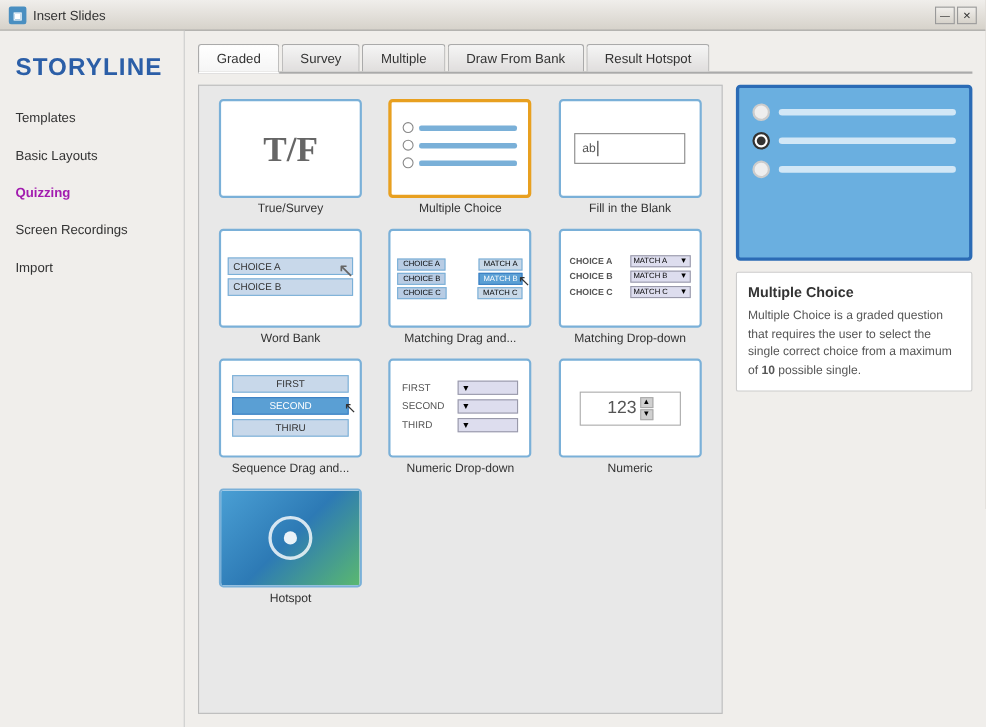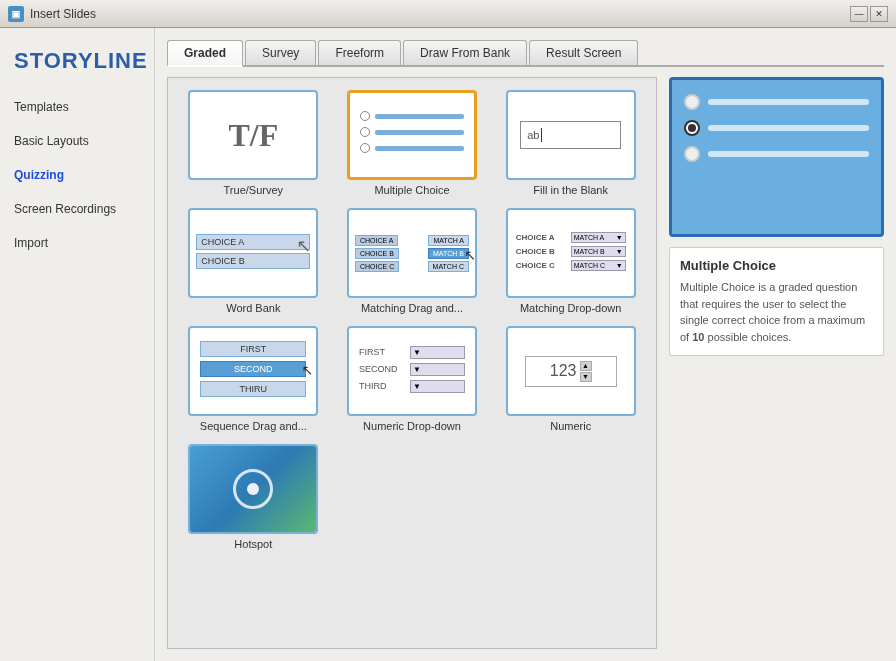--- a/index.html
+++ b/index.html
@@ -62,42 +62,42 @@
 
     
     .dialog {
       display: flex;
       height: 633px;
       background: #f0eeeb;
     }
 
     
     .sidebar {
-      width: 155px;
+      width: 168px;
       background: #f0eeeb;
       border-right: 1px solid #ccc;
       padding-top: 10px;
     }
     .sidebar-logo {
       padding: 10px 14px 16px;
       font-size: 22px;
       font-weight: bold;
       color: #2b5ea7;
       letter-spacing: 1px;
     }
     .sidebar-item {
       padding: 10px 14px;
       cursor: pointer;
       font-size: 12px;
       color: #333;
       border-bottom: none;
     }
     .sidebar-item.active {
       font-weight: bold;
-      color: #1d4ed8;
+      color: #a21caf;
     }
 
     
     .content {
       flex: 1;
       display: flex;
       flex-direction: column;
       padding: 12px;
     }
 
@@ -117,21 +117,21 @@
       font-size: 12px;
       color: #333;
       margin-right: 2px;
       border-radius: 3px 3px 0 0;
     }
     .tab.active {
       background: linear-gradient(to bottom, #fff, #f5f5f5);
       border-bottom: 2px solid #fff;
       margin-bottom: -2px;
       z-index: 1;
-      font-weight: bold;
+      font-weight: normal;
     }
 
     
     .main-area {
       display: flex;
       flex: 1;
       gap: 12px;
     }
 
     
@@ -462,23 +462,23 @@
     <div class="sidebar-item active">Quizzing</div>
     <div class="sidebar-item">Screen Recordings</div>
     <div class="sidebar-item">Import</div>
   </div>
 
   <div class="content">
 
     <div class="tabs">
       <div class="tab active">Graded</div>
       <div class="tab">Survey</div>
-      <div class="tab">Freeform</div>
+      <div class="tab">Multiple</div>
       <div class="tab">Draw From Bank</div>
-      <div class="tab">Result Screen</div>
+      <div class="tab">Result Hotspot</div>
     </div>
 
     <div class="main-area">
 
       <div class="grid-area">
 
         <div class="grid-item">
           <div class="grid-item-thumb">
             <span class="thumb-tf">T/F</span>
           </div>
@@ -644,21 +644,21 @@
 
           <div class="preview-radio-row">
             <div class="preview-radio"></div>
             <div class="preview-line preview-line-med" style="width:100px;"></div>
           </div>
         </div>
 
         <div class="preview-info">
           <div class="preview-title">Multiple Choice</div>
           <div class="preview-desc">
-            <span>Multiple Choice is a graded question that requires the user to select the single correct choice from a maximum of </span><strong>10</strong><span> possible choices.</span>
+            <span>Multiple Choice is a graded question that requires the user to select the single correct choice from a maximum of </span><strong>10</strong><span> possible single.</span>
           </div>
         </div>
       </div>
 
     </div>
 
   </div>
 
 </div>
 

